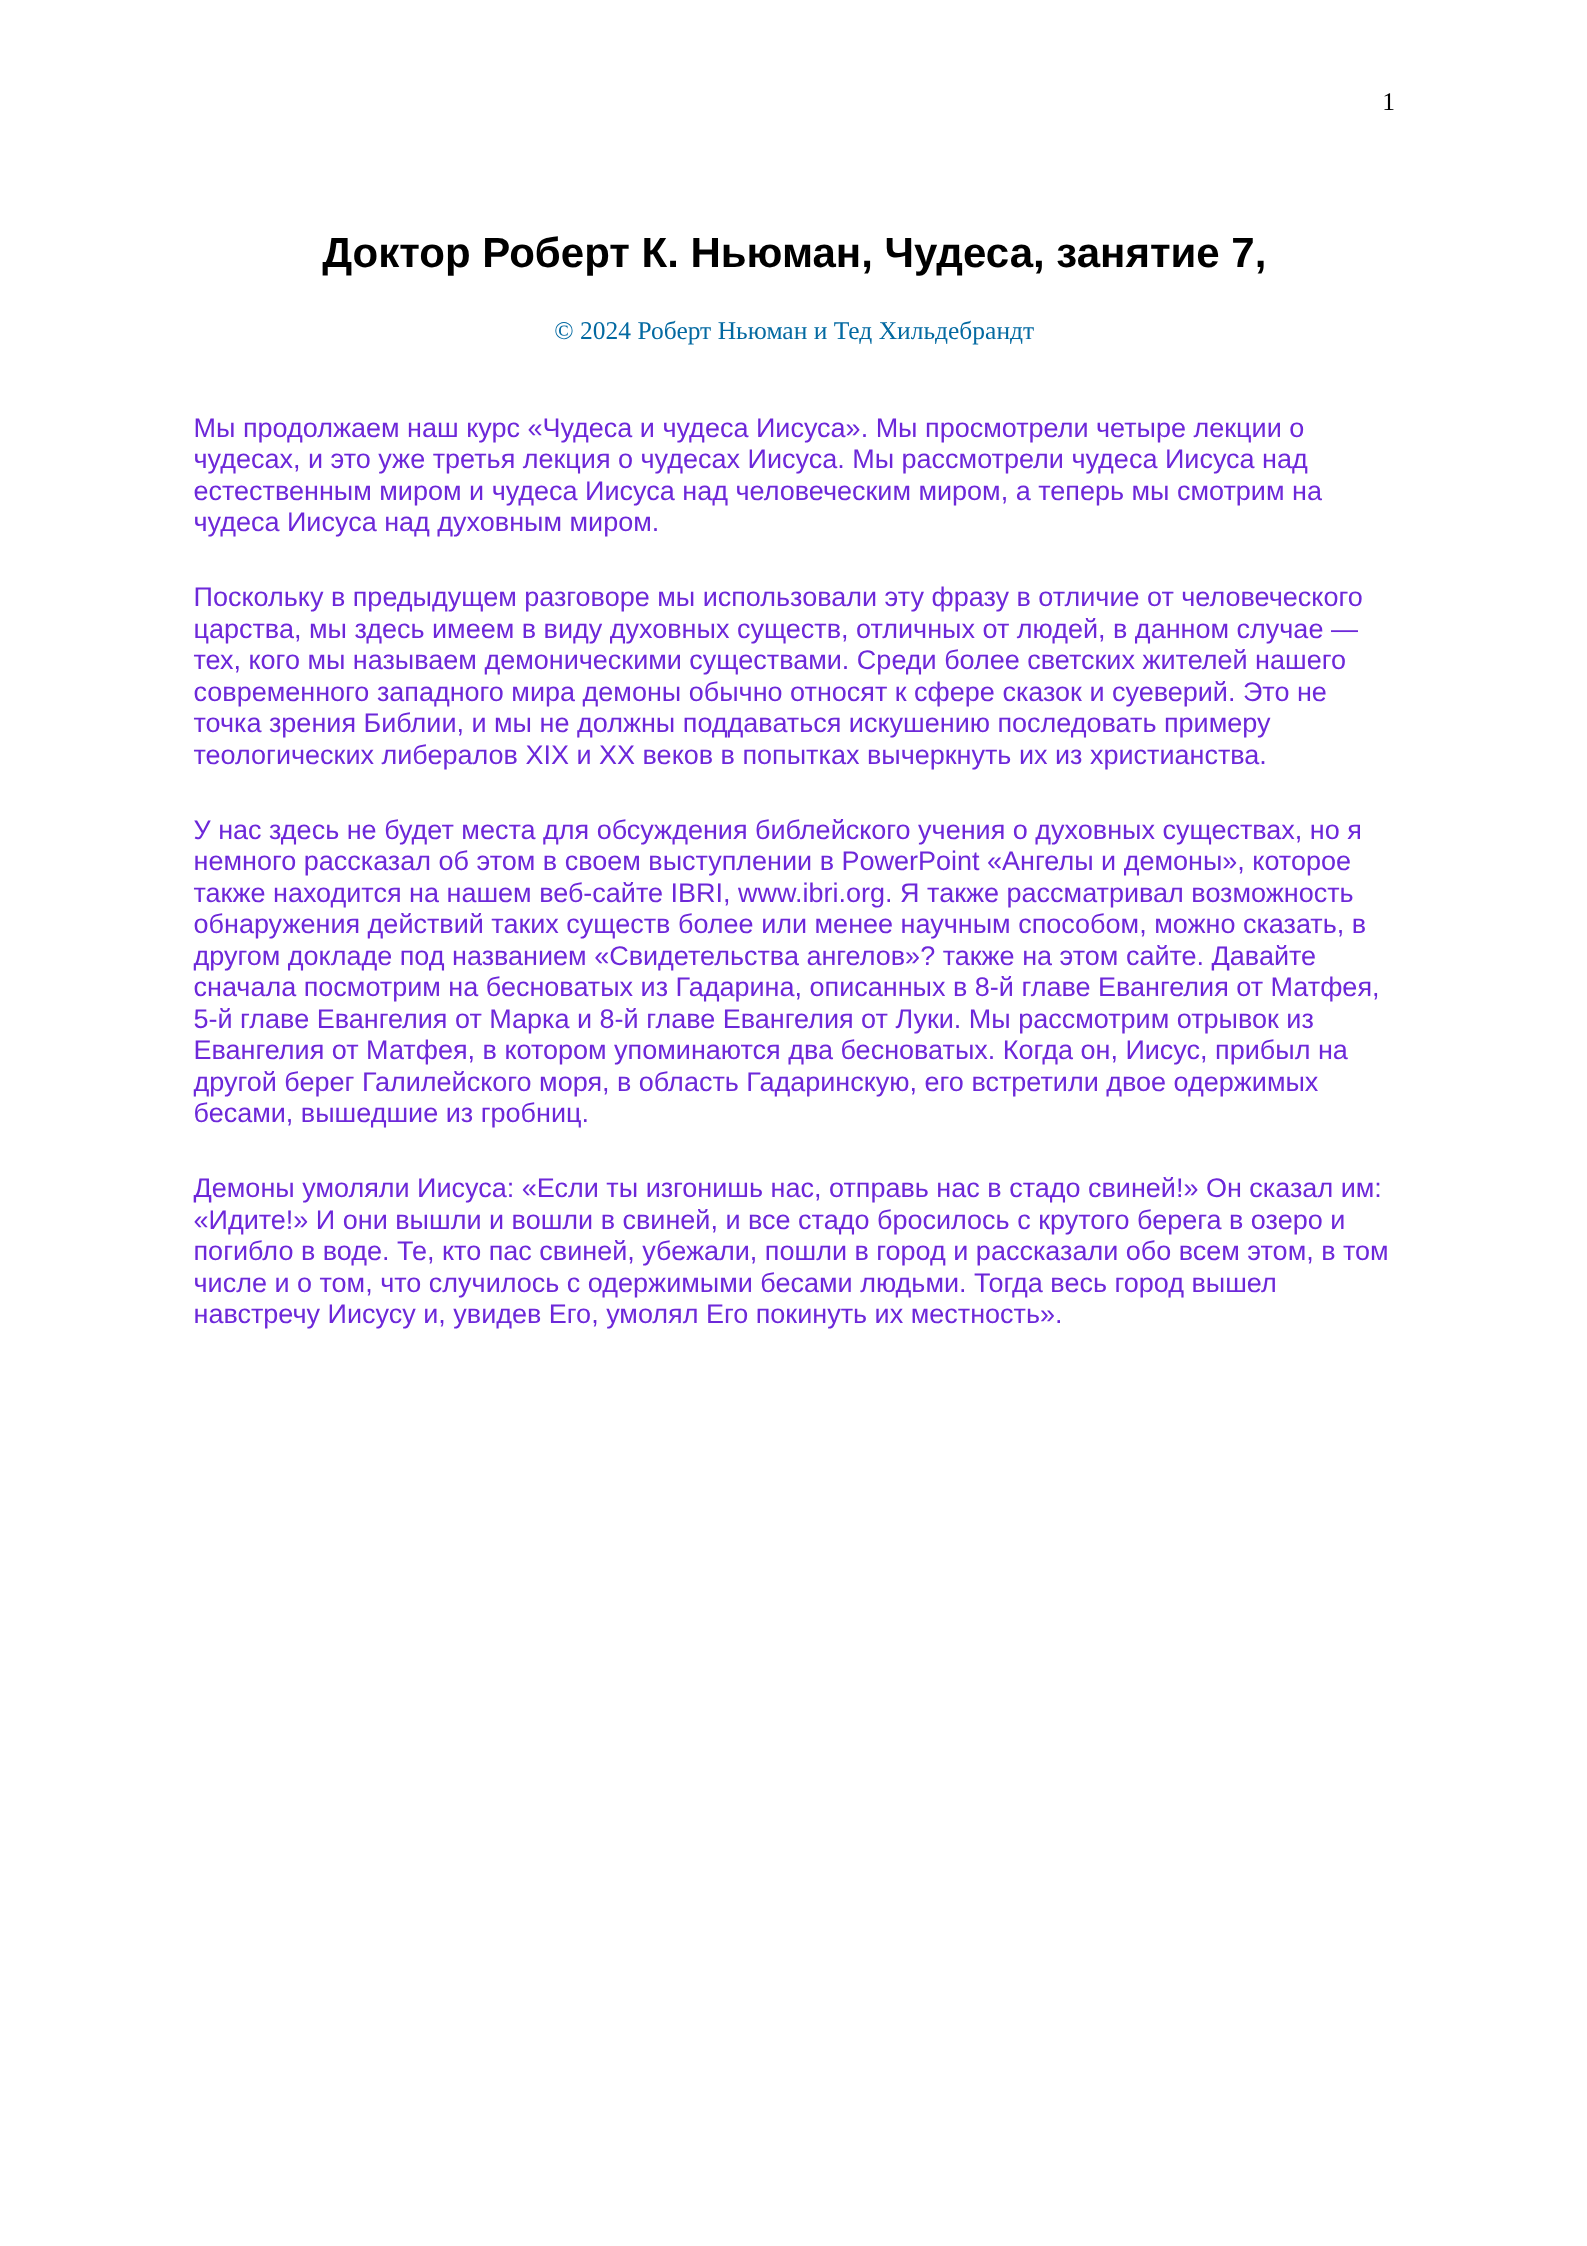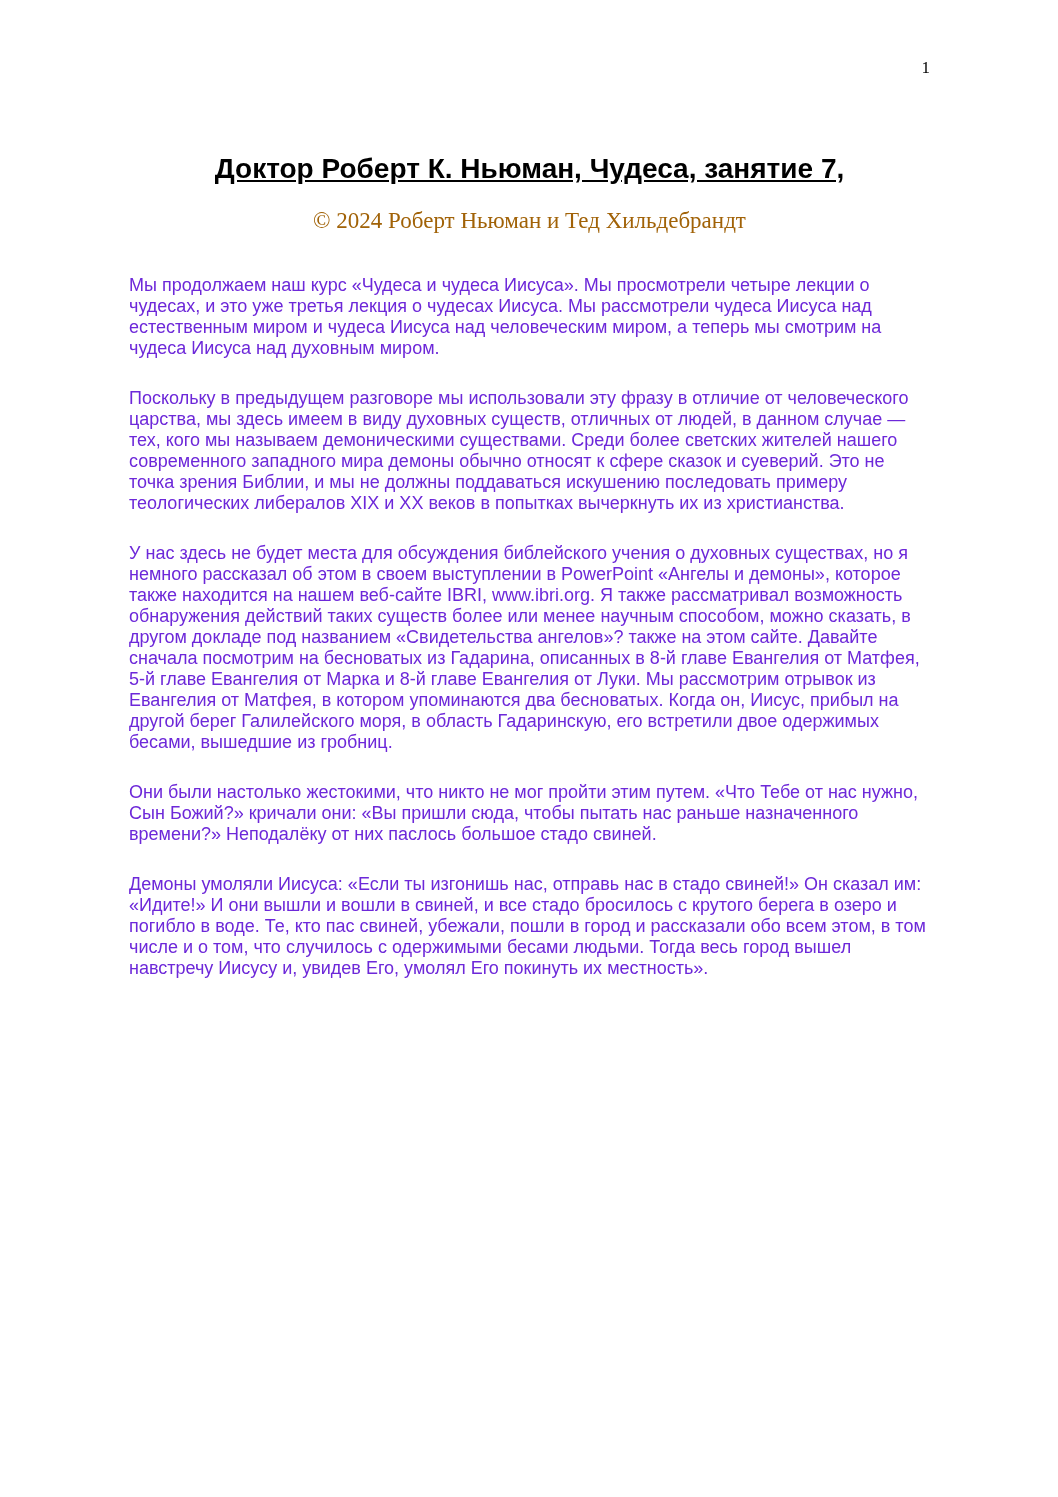--- a/index.html
+++ b/index.html
@@ -29,32 +29,31 @@
     left: 129px;
     top: 130px;
     width: 801px;
   }
   .doc-title {
     font-weight: bold;
     font-size: 28px;
     line-height: 39px;
     text-align: center;
     color: #000000;
-    text-decoration: underline;
   }
   .doc-title .title-line {
     display: block;
   }
   .copyright {
     font-family: "Liberation Serif", serif;
-    font-size: 23px;
+    font-size: 17px;
     line-height: 28px;
     text-align: center;
     margin-top: 6px;
-    color: #a16207;
+    color: #0369a1;
   }
   .body-text {
     margin-top: 40px;
     font-size: 18px;
     line-height: 21px;
     text-align: left;
     color: #6d28d9;
   }
   .body-text p.para {
     margin: 0 0 29px 0;
@@ -72,19 +71,18 @@
     <h1 class="doc-title">
       <span class="title-line">Доктор Роберт К. Ньюман, Чудеса, занятие 7,</span>
     </h1>
 
     <div class="copyright">© 2024 Роберт Ньюман и Тед Хильдебрандт</div>
 
     <div class="body-text">
         <p class="para">Мы продолжаем наш курс «Чудеса и чудеса Иисуса». Мы просмотрели четыре лекции о чудесах, и это уже третья лекция о чудесах Иисуса. Мы рассмотрели чудеса Иисуса над естественным миром и чудеса Иисуса над человеческим миром, а теперь мы смотрим на чудеса Иисуса над духовным миром.</p>
         <p class="para">Поскольку в предыдущем разговоре мы использовали эту фразу в отличие от человеческого царства, мы здесь имеем в виду духовных существ, отличных от людей, в данном случае — тех, кого мы называем демоническими существами. Среди более светских жителей нашего современного западного мира демоны обычно относят к сфере сказок и суеверий. Это не точка зрения Библии, и мы не должны поддаваться искушению последовать примеру теологических либералов XIX и XX веков в попытках вычеркнуть их из христианства.</p>
         <p class="para">У нас здесь не будет места для обсуждения библейского учения о духовных существах, но я немного рассказал об этом в своем выступлении в PowerPoint «Ангелы и демоны», которое также находится на нашем веб-сайте IBRI, www.ibri.org. Я также рассматривал возможность обнаружения действий таких существ более или менее научным способом, можно сказать, в другом докладе под названием «Свидетельства ангелов»? также на этом сайте. Давайте сначала посмотрим на бесноватых из Гадарина, описанных в 8-й главе Евангелия от Матфея, 5-й главе Евангелия от Марка и 8-й главе Евангелия от Луки. Мы рассмотрим отрывок из Евангелия от Матфея, в котором упоминаются два бесноватых. Когда он, Иисус, прибыл на другой берег Галилейского моря, в область Гадаринскую, его встретили двое одержимых бесами, вышедшие из гробниц.</p>
-        <p class="para">Они были настолько жестокими, что никто не мог пройти этим путем. «Что Тебе от нас нужно, Сын Божий?» кричали они: «Вы пришли сюда, чтобы пытать нас раньше назначенного времени?» Неподалёку от них паслось большое стадо свиней.</p>
         <p class="para">Демоны умоляли Иисуса: «Если ты изгонишь нас, отправь нас в стадо свиней!» Он сказал им: «Идите!» И они вышли и вошли в свиней, и все стадо бросилось с крутого берега в озеро и погибло в воде. Те, кто пас свиней, убежали, пошли в город и рассказали обо всем этом, в том числе и о том, что случилось с одержимыми бесами людьми. Тогда весь город вышел навстречу Иисусу и, увидев Его, умолял Его покинуть их местность».</p>
       </div>
 
   </div>
 
 </div>
 
 </body></html>

